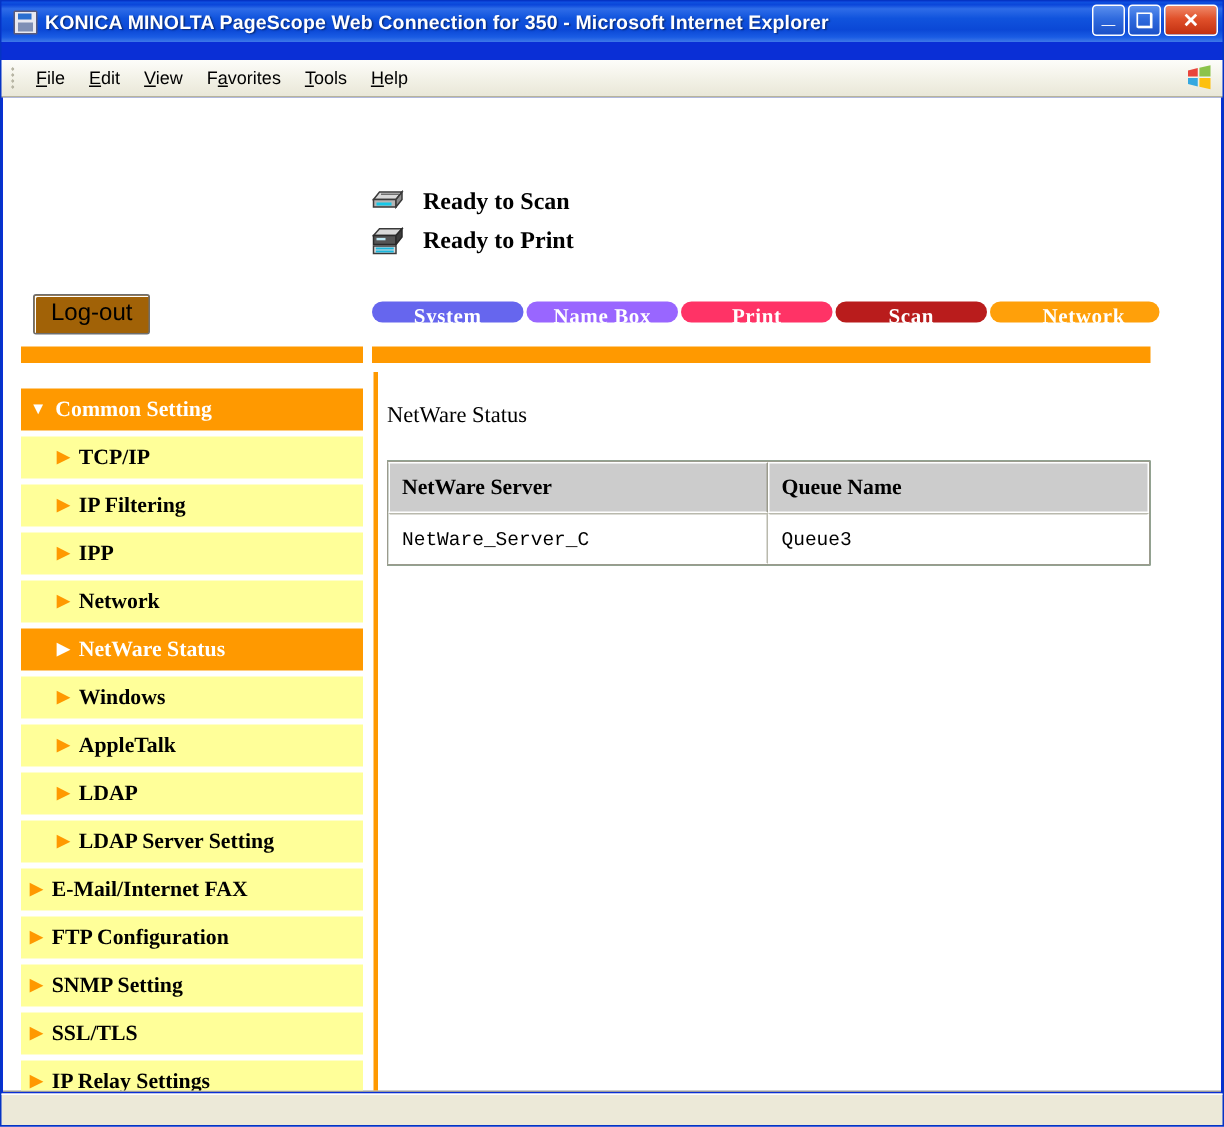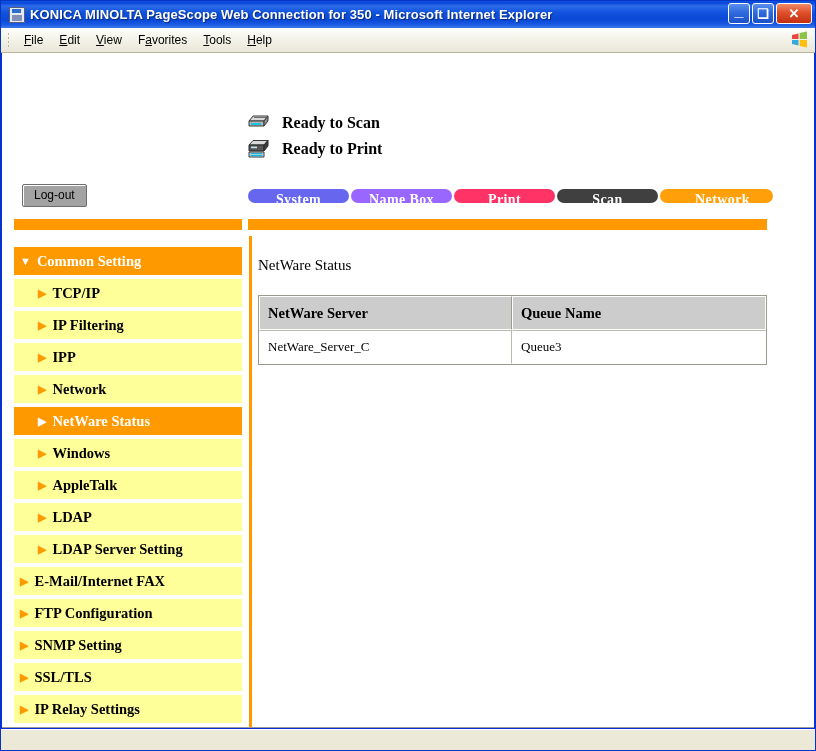--- a/index.html
+++ b/index.html
@@ -105,20 +105,21 @@
   
   .menubar {
     flex: 0 0 24px;
     height: 24px;
     background: linear-gradient(to bottom, #fdfdfa 0%, #f2f1e6 55%, #e9e7d8 100%);
     border-bottom: 1px solid #b6b39c;
     display: flex;
     align-items: center;
     position: relative;
     padding-left: 4px;
+    margin-top: 12px;
   }
   .grip {
     width: 3px; height: 16px;
     margin: 0 6px 0 2px;
     background-image: radial-gradient(#b7b5a4 40%, transparent 42%);
     background-size: 3px 4px;
   }
   .menu-item {
     font-family: "Liberation Sans", sans-serif;
     font-size: 12px;
@@ -163,23 +164,23 @@
     white-space: nowrap;
   }
   .dev-icon { width: 26px; height: 22px; flex: 0 0 26px; }
 
   .logout-wrap {
     position: absolute;
     left: 20px; top: 131px;
   }
   .logout-btn {
     font-family: "Liberation Sans", sans-serif;
-    font-size: 12px;
-    color: #000;
-    background: #a3a3a3;
+    font-size: 16px;
+    color: #000;
+    background: #a16207;
     border: 1px solid #6e6e6e;
     border-radius: 2px;
     padding: 3px 11px 4px 11px;
     cursor: pointer;
     box-shadow: inset 1px 1px 0 #ffffff;
   }
 
   
   .tabs {
     position: absolute;
@@ -293,21 +294,21 @@
     color: #000;
     text-align: left;
     padding: 6px 0 6px 8px;
     height: 20px;
   }
   table.data td {
     background: #ffffff;
     border: 1px solid #ffffff;
     border-right: 1px solid #b9b9ad;
     border-top: 1px solid #b9b9ad;
-    font-family: Liberation Serif, serif;
+    font-family: Liberation Mono, monospace;
     font-size: 13px;
     color: #000;
     text-align: left;
     padding: 6px 8px 6px 8px;
     height: 20px;
   }
   table.data th:last-child,
   table.data td:last-child { border-right: 1px solid #ffffff; }
   .col-a { width: 253px; }
   .col-b { width: 254px; }
@@ -387,21 +388,21 @@
     </div>
 
     <div class="logout-wrap">
       <button class="logout-btn">Log-out</button>
     </div>
 
     <div class="tabs" id="tabs">
         <div class="tab" style="background: rgb(102, 102, 238);">System</div>
         <div class="tab" style="background: rgb(153, 102, 255);">Name Box</div>
         <div class="tab" style="background: rgb(255, 51, 102);">Print</div>
-        <div class="tab" style="background: #404040;">Scan</div>
+        <div class="tab" style="background: #b91c1c;">Scan</div>
         <div class="tab" style="background: rgb(255, 160, 10); padding-left: 12px;">Network</div>
       </div>
 
     <div class="orange-bar-left"></div>
     <div class="orange-bar-right"></div>
     <div class="vsep"></div>
 
     <div class="sidebar" id="sidebar">
         <div class="nav-item lvl0 header">
           <span class="nav-arrow">▼</span>

